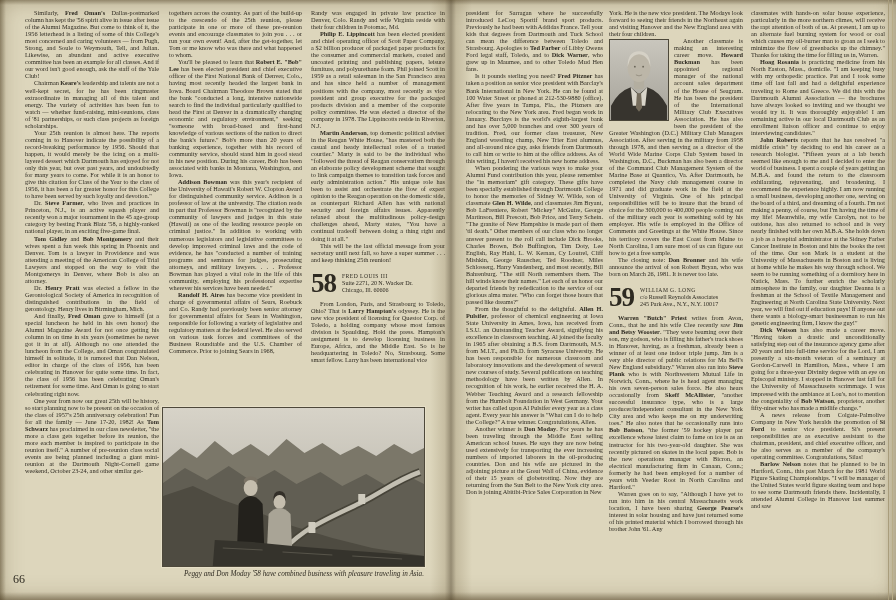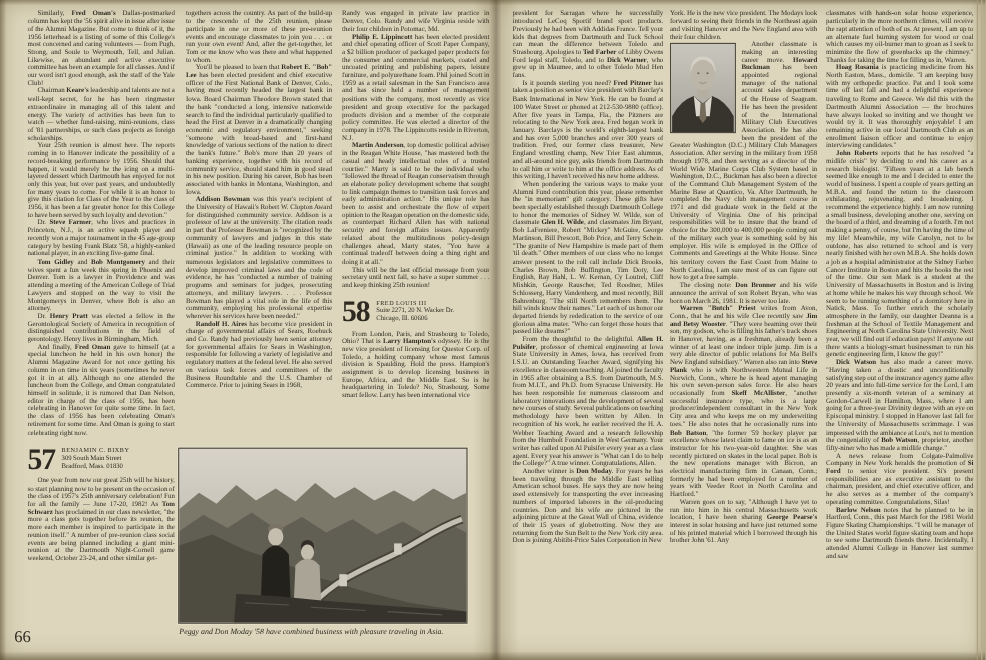--- a/index.html
+++ b/index.html
@@ -31,50 +31,42 @@
 
   
   .class-head{display:flex;align-items:flex-start;margin:9px 0 5px 0;}
   .class-num{font-size:27px;line-height:22px;letter-spacing:-1px;color:#2e2a21;margin-right:6px;font-weight:700;}
   .class-info{font-size:6.1px;line-height:7.3px;padding-top:1px;}
   .class-sec{font-size:5.6px;letter-spacing:.5px;}
 
   
   .photo{position:absolute;border:1px solid #4d483a;background:#b7b3a8;box-shadow:0 0 0 1px #e6dfc8;}
   #wallphoto{left:162px;top:407px;width:261px;height:158px;}
-  #caption{position:absolute;left:163px;top:570px;width:261px;text-align:left;
+  #caption{position:absolute;left:163px;top:570px;width:261px;text-align:right;
     font-style:italic;font-size:7.2px;color:#2e2a21;line-height:8px;}
   .portrait{float:left;width:58px;height:80px;margin:2px 5px 2px 0;border:1px solid #4d483a;background:#b7b3a8;}
   .portrait svg,.photo svg{display:block;width:100%;height:100%;}
 
-  .pagenum{position:absolute;font-size:15px;color:#2e2a21;}
+  .pagenum{position:absolute;font-size:12px;color:#2e2a21;}
   #pn-left{left:13px;top:572px;}
   #pn-right{left:866px;top:582px;margin-left:39px;}
 </style>
 </head>
 <body>
 
 <div class="spread">
 
   <div class="col" id="col1">
     <p>Similarly, <b>Fred Oman's</b> Dallas-postmarked column has kept the '56 spirit alive in issue after issue of the Alumni Magazine. But come to think of it, the 1956 letterhead is a listing of some of this College's most concerned and caring volunteers — from Pugh, Strong, and Soule to Weymouth, Tell, and Julian. Likewise, an abundant and active executive committee has been an example for all classes. And if our word isn't good enough, ask the staff of the Yale Club!</p>
     <p>Chairman <b>Keare's</b> leadership and talents are not a well-kept secret, for he has been ringmaster extraordinaire in managing all of this talent and energy. The variety of activities has been fun to watch — whether fund-raising, mini-reunions, class of '81 partnerships, or such class projects as foreign scholarships.</p>
     <p>Your 25th reunion is almost here. The reports coming in to Hanover indicate the possibility of a record-breaking performance by 1956. Should that happen, it would merely be the icing on a multi-layered dessert which Dartmouth has enjoyed for not only this year, but over past years, and undoubtedly for many years to come. For while it is an honor to give this citation for Class of the Year to the class of 1956, it has been a far greater honor for this College to have been served by such loyalty and devotion."</p>
     <p>Dr. <b>Steve Farmer</b>, who lives and practices in Princeton, N.J., is an active squash player and recently won a major tournament in the 45 age-group category by besting Frank Blatz '58, a highly-ranked national player, in an exciting five-game final.</p>
     <p><b>Tom Gidley</b> and <b>Bob Montgomery</b> and their wives spent a fun week this spring in Phoenix and Denver. Tom is a lawyer in Providence and was attending a meeting of the American College of Trial Lawyers and stopped on the way to visit the Montgomerys in Denver, where Bob is also an attorney.</p>
     <p>Dr. <b>Henry Pratt</b> was elected a fellow in the Gerontological Society of America in recognition of distinguished contributions in the field of gerontology. Henry lives in Birmingham, Mich.</p>
     <p>And finally, <b>Fred Oman</b> gave to himself (at a special luncheon he held in his own honor) the Alumni Magazine Award for not once getting his column in on time in six years (sometimes he never got it in at all). Although no one attended the luncheon from the College, and Oman congratulated himself in solitude, it is rumored that Dan Nelson, editor in charge of the class of 1956, has been celebrating in Hanover for quite some time. In fact, the class of 1956 has been celebrating Oman's retirement for some time. And Oman is going to start celebrating right now.</p>
-    <div class="class-head">
-      <div class="class-num">57</div>
-      <div class="class-info">
-        <div class="class-sec">BENJAMIN C. BIXBY</div>
-        <div>309 South Main Street</div>
-        <div>Bradford, Mass. 01830</div>
-      </div>
-    </div>
     <p>One year from now our great 25th will be history, so start planning now to be present on the occasion of the class of 1957's 25th anniversary celebration! Fun for all the family — June 17-20, 1982! As <b>Tom Schwarz</b> has proclaimed in our class newsletter, "the more a class gets together before its reunion, the more each member is inspired to participate in the reunion itself." A number of pre-reunion class social events are being planned including a giant mini-reunion at the Dartmouth Night-Cornell game weekend, October 23-24, and other similar get-</p>
   </div>
 
   <div class="col" id="col2">
     <p class="cont">togethers across the country. As part of the build-up to the crescendo of the 25th reunion, please participate in one or more of these pre-reunion events and encourage classmates to join you . . . or run your own event! And, after the get-together, let Tom or me know who was there and what happened to whom.</p>
     <p>You'll be pleased to learn that <b>Robert E. "Bob" Lee</b> has been elected president and chief executive officer of the First National Bank of Denver, Colo., having most recently headed the largest bank in Iowa. Board Chairman Theodore Brown stated that the bank "conducted a long, intensive nationwide search to find the individual particularly qualified to head the First at Denver in a dramatically changing economic and regulatory environment," seeking "someone with broad-based and first-hand knowledge of various sections of the nation to direct the bank's future." Bob's more than 20 years of banking experience, together with his record of community service, should stand him in good stead in his new position. During his career, Bob has been associated with banks in Montana, Washington, and Iowa.</p>
     <p><b>Addison Bowman</b> was this year's recipient of the University of Hawaii's Robert W. Clopton Award for distinguished community service. Addison is a professor of law at the university. The citation reads in part that Professor Bowman is "recognized by the community of lawyers and judges in this state (Hawaii) as one of the leading resource people on criminal justice." In addition to working with numerous legislators and legislative committees to develop improved criminal laws and the code of evidence, he has "conducted a number of training programs and seminars for judges, prosecuting attorneys, and military lawyers. . . . Professor Bowman has played a vital role in the life of this community, employing his professional expertise wherever his services have been needed."</p>
     <p><b>Randolf H. Aires</b> has become vice president in charge of governmental affairs of Sears, Roebuck and Co. Randy had previously been senior attorney for governmental affairs for Sears in Washington, responsible for following a variety of legislative and regulatory matters at the federal level. He also served on various task forces and committees of the Business Roundtable and the U.S. Chamber of Commerce. Prior to joining Sears in 1968,</p>
   </div>
 
@@ -148,20 +140,28 @@
         <path d="M26,52 L30,52 L31,66 L28,70 L25,66 Z" fill="#756c5c"></path>
         <ellipse cx="28" cy="27" rx="11" ry="14" fill="#bcb6a8"></ellipse>
         <path d="M17,26 Q17,11 28,11 Q39,11 39,26 L37,20 Q33,14 28,14 Q23,14 19,20 Z" fill="#d5d1c6"></path>
         <circle cx="24" cy="26" r="0.9" fill="#6b665a"></circle>
         <circle cx="32" cy="26" r="0.9" fill="#6b665a"></circle>
         <path d="M25,34 Q28,36 31,34" stroke="#8f897b" stroke-width="0.8" fill="none"></path>
       </svg>
     </div>
     <p>Another classmate is making an interesting career move. <b>Howard Buckman</b> has been appointed regional manager of the national account sales department of the House of Seagram. He has been the president of the International Military Club Executives Association. He has also been the president of the Greater Washington (D.C.) Military Club Managers Association. After serving in the military from 1958 through 1978, and then serving as a director of the World Wide Marine Corps Club System based in Washington, D.C., Buckman has also been a director of the Command Club Management System of the Marine Base at Quantico, Va. After Dartmouth, he completed the Navy club management course in 1971 and did graduate work in the field at the University of Virginia. One of his principal responsibilities will be to insure that the brand of choice for the 300,000 to 400,000 people coming out of the military each year is something sold by his employer. His wife is employed in the Office of Comments and Greetings at the White House. Since his territory covers the East Coast from Maine to North Carolina, I am sure most of us can figure out how to get a free sample.</p>
     <p>The closing note: <b>Don Bronner</b> and his wife announce the arrival of son Robert Bryan, who was born on March 26, 1981. It is never too late.</p>
+    <div class="class-head">
+      <div class="class-num">59</div>
+      <div class="class-info">
+        <div class="class-sec">WILLIAM G. LONG</div>
+        <div>c/o Russell Reynolds Associates</div>
+        <div>245 Park Ave., N.Y., N.Y. 10017</div>
+      </div>
+    </div>
     <p><b>Warren "Butch" Priest</b> writes from Avon, Conn., that he and his wife Clee recently saw <b>Jim and Betsy Wooster</b>. "They were beaming over their son, my godson, who is filling his father's track shoes in Hanover, having, as a freshman, already been a winner of at least one indoor triple jump. Jim is a very able director of public relations for Ma Bell's New England subsidiary." Warren also ran into <b>Steve Plank</b> who is with Northwestern Mutual Life in Norwich, Conn., where he is head agent managing his own seven-person sales force. He also hears occasionally from <b>Skeff McAllister</b>, "another successful insurance type, who is a large producer/independent consultant in the New York City area and who keeps me on my underwriting toes." He also notes that he occasionally runs into <b>Bob Batson</b>, "the former '59 hockey player par excellence whose latest claim to fame on ice is as an instructor for his two-year-old daughter. She was recently pictured on skates in the local paper. Bob is the new operations manager with Bicron, an electrical manufacturing firm in Canaan, Conn.; formerly he had been employed for a number of years with Veeder Root in North Carolina and Hartford."</p>
     <p>Warren goes on to say, "Although I have yet to run into him in his central Massachusetts work location, I have been sharing <b>George Pearse's</b> interest in solar housing and have just returned some of his printed material which I borrowed through his brother John '61. Any</p>
   </div>
 
   <div class="col" id="col6">
     <p class="cont">classmates with hands-on solar house experience, particularly in the more northern climes, will receive the rapt attention of both of us. At present, I am up to an alternate fuel burning system for wood or coal which causes my oil-burner man to groan as I seek to minimize the flow of greenbacks up the chimney." Thanks for taking the time for filling us in, Warren.</p>
     <p><b>Hoag Rosania</b> is practicing medicine from his North Easton, Mass., domicile. "I am keeping busy with my orthopedic practice. Pat and I took some time off last fall and had a delightful experience traveling to Rome and Greece. We did this with the Dartmouth Alumni Association — the brochures have always looked so inviting and we thought we would try it. It was thoroughly enjoyable! I am remaining active in our local Dartmouth Club as an enrollment liaison officer and continue to enjoy interviewing candidates."</p>
     <p><b>John Roberts</b> reports that he has resolved "a midlife crisis" by deciding to end his career as a research biologist. "Fifteen years at a lab bench seemed like enough to me and I decided to enter the world of business. I spent a couple of years getting an M.B.A. and found the return to the classroom exhilarating, rejuvenating, and broadening. I recommend the experience highly. I am now running a small business, developing another one, serving on the board of a third, and dreaming of a fourth. I'm not making a penny, of course, but I'm having the time of my life! Meanwhile, my wife Carolyn, not to be outdone, has also returned to school and is very nearly finished with her own M.B.A. She holds down a job as a hospital administrator at the Sidney Farber Cancer Institute in Boston and hits the books the rest of the time. Our son Mark is a student at the University of Massachusetts in Boston and is living at home while he makes his way through school. We seem to be running something of a dormitory here in Natick, Mass. To further enrich the scholarly atmosphere in the family, our daughter Deanna is a freshman at the School of Textile Management and Engineering at North Carolina State University. Next year, we will find out if education pays! If anyone out there wants a biology-smart businessman to run his genetic engineering firm, I know the guy!"</p>
     <p><b>Dick Watson</b> has also made a career move. "Having taken a drastic and unconditionally satisfying step out of the insurance agency game after 20 years and into full-time service for the Lord, I am presently a six-month veteran of a seminary at Gordon-Carwell in Hamilton, Mass., where I am going for a three-year Divinity degree with an eye on Episcopal ministry. I stopped in Hanover last fall for the University of Massachusetts scrimmage. I was impressed with the ambiance at Lou's, not to mention the congeniality of <b>Bob Watson</b>, proprietor, another fifty-niner who has made a midlife change."</p>
     <p>A news release from Colgate-Palmolive Company in New York heralds the promotion of <b>Si Ford</b> to senior vice president. Si's present responsibilities are as executive assistant to the chairman, president, and chief executive officer, and he also serves as a member of the company's operating committee. Congratulations, Silas!</p>

